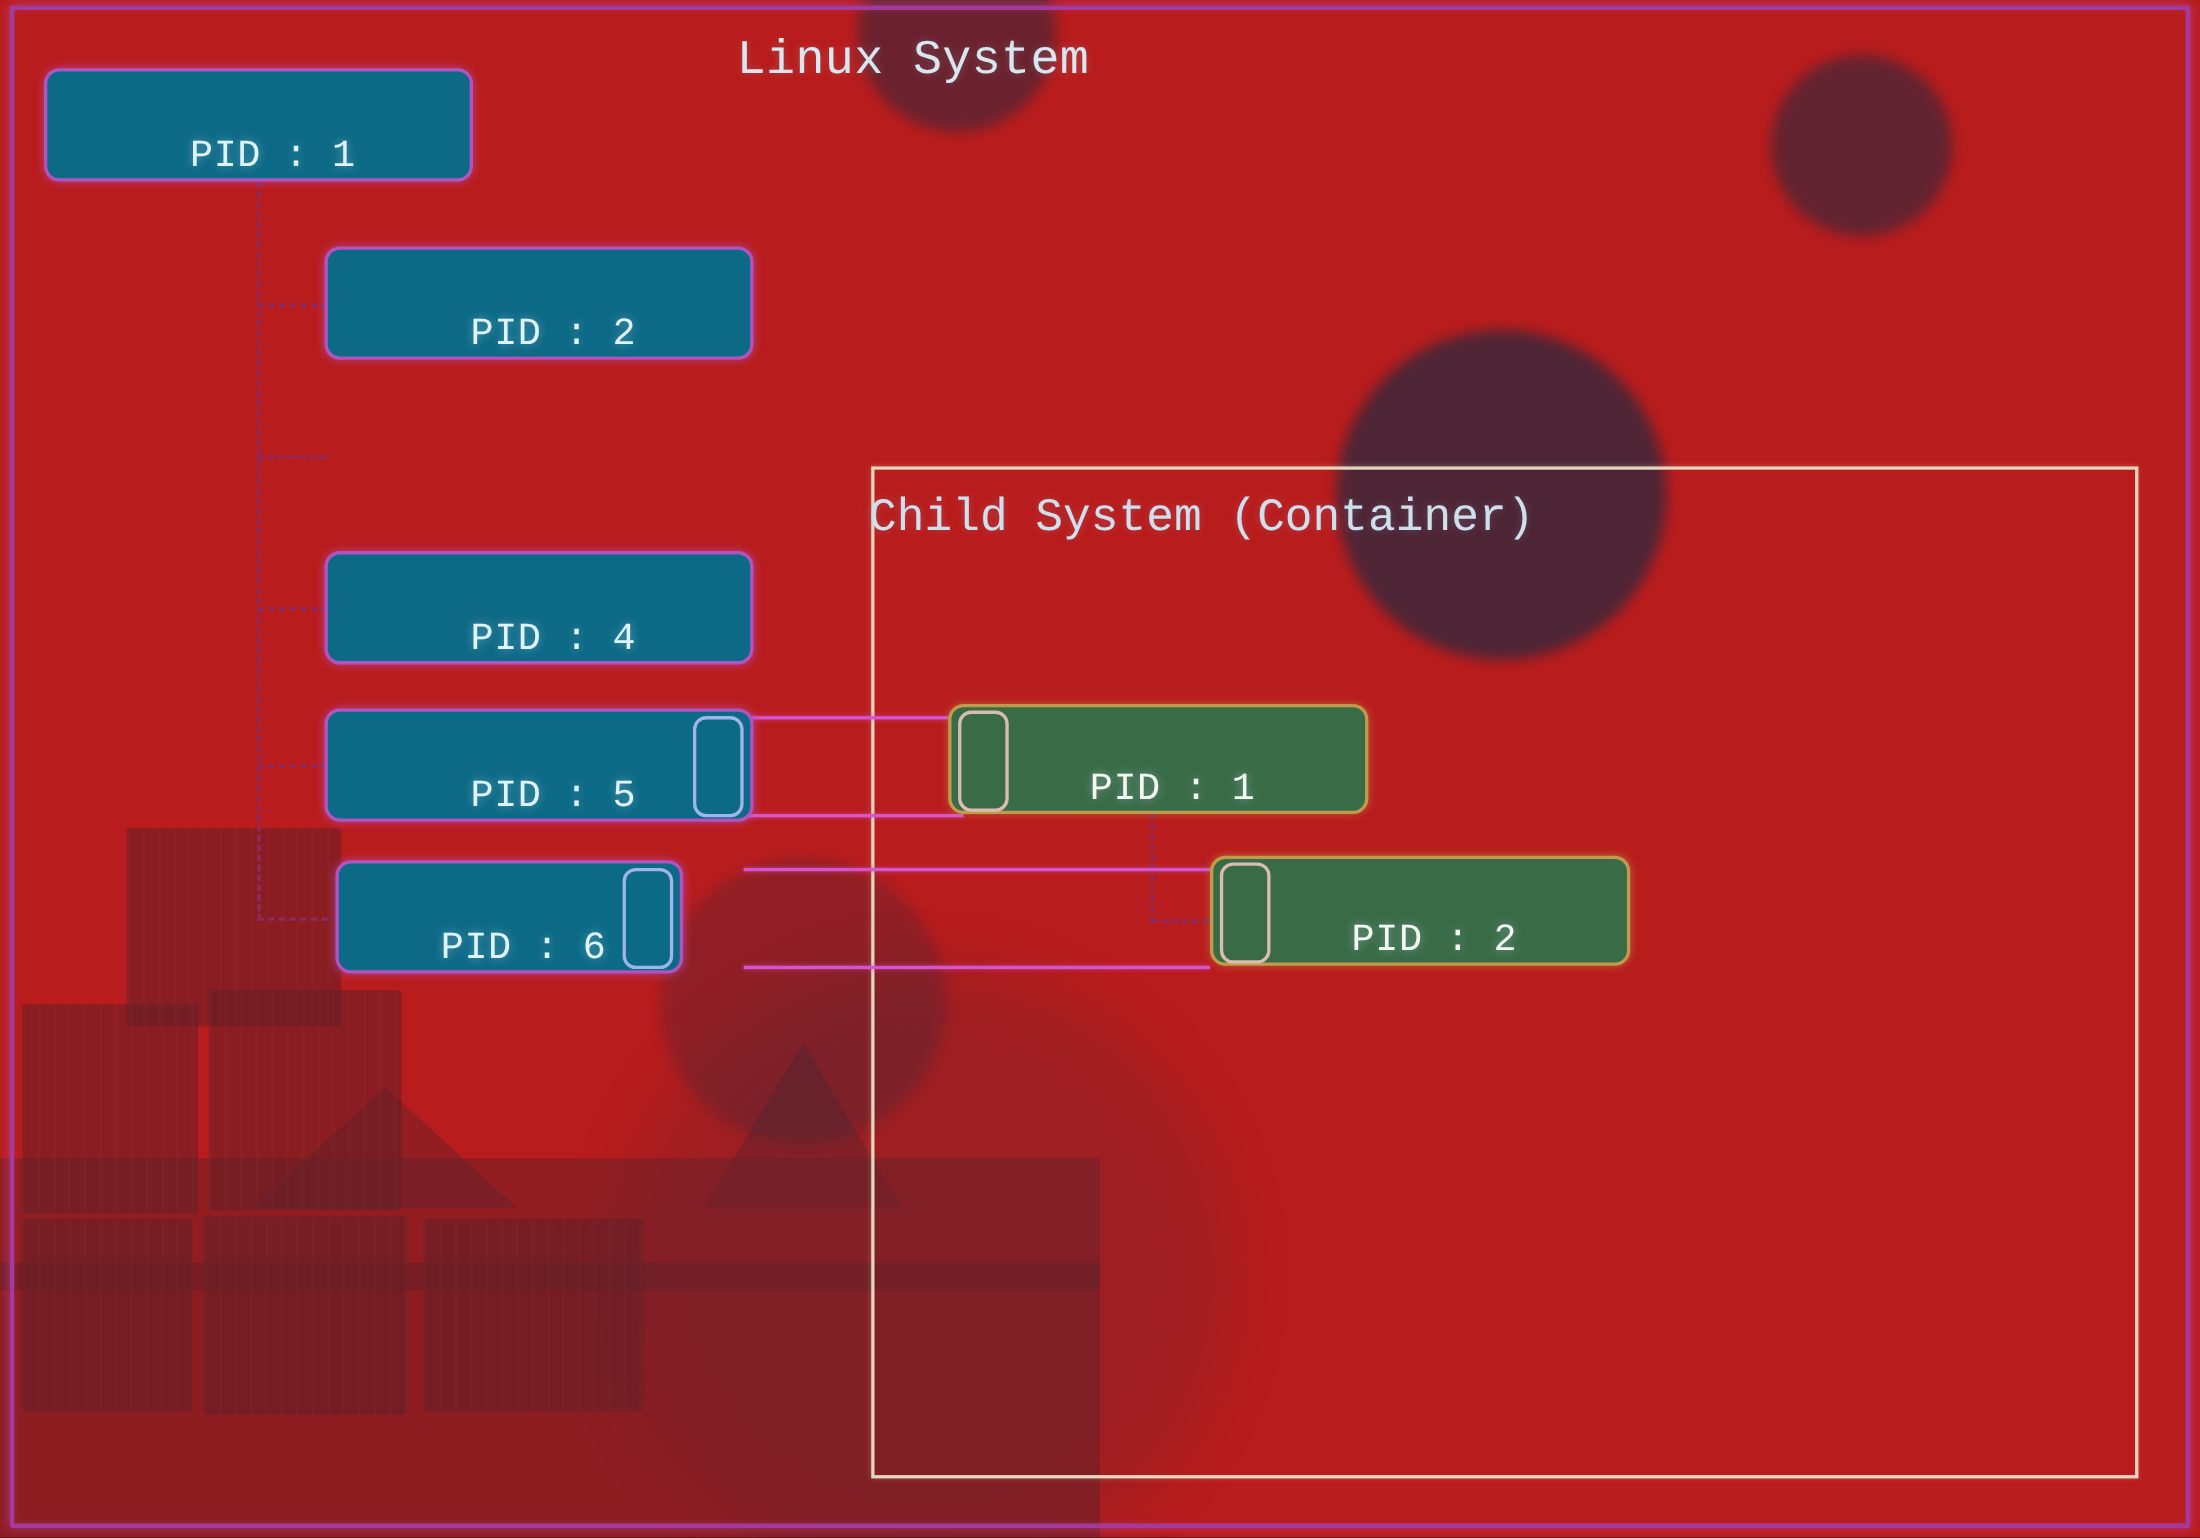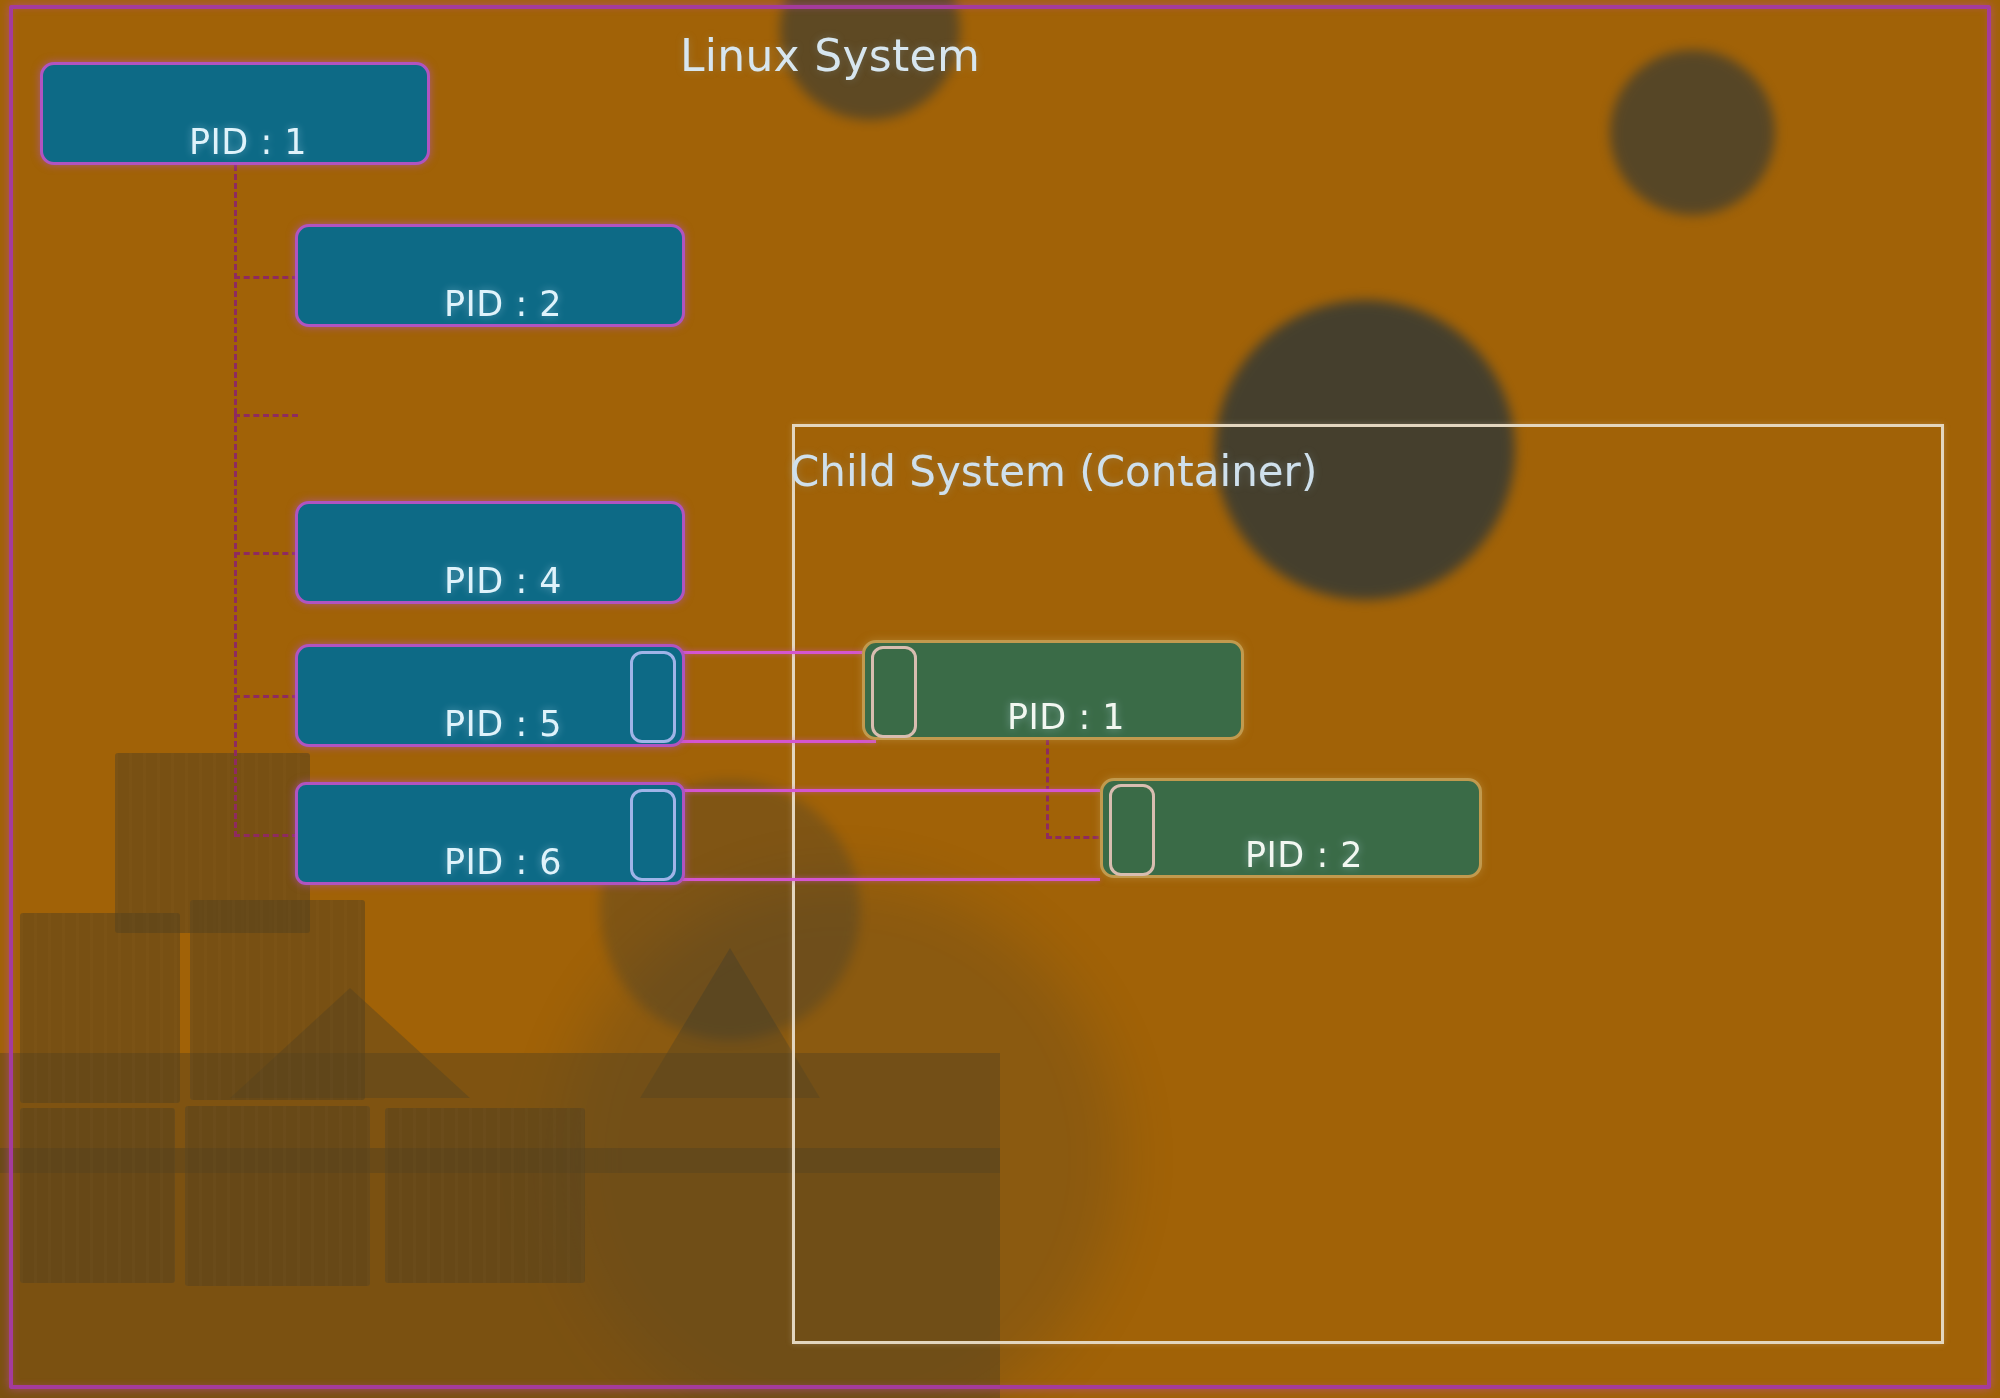--- a/index.html
+++ b/index.html
@@ -3,22 +3,23 @@
 <meta charset="utf-8">
 <style>
   html,body{margin:0;padding:0;background:#070b14;}
   body{
     font-family:"DejaVu Sans","Liberation Sans",sans-serif;
     -webkit-font-smoothing:antialiased;
   }
   #stage{
     position:relative;
     width:2000px;height:1398px;
-    background:#a16207;
+    background:#b91c1c;
     overflow:hidden;
+    font-family:Liberation Mono, monospace;
   }
 
   
   .bg-layer{position:absolute;inset:0;overflow:hidden;pointer-events:none;}
   .bokeh{
     position:absolute;border-radius:50%;
     background:#0e2b45;opacity:.55;filter:blur(6px);
   }
   .bokeh.b1{left:780px;top:-60px;width:180px;height:180px;opacity:.45;}
   .bokeh.b2{left:1610px;top:50px;width:165px;height:165px;opacity:.5;}
@@ -186,21 +187,21 @@
 
   <div class="pbox blue" style="left:295px;top:501px;width:390px;height:103px;">
     <span>PID : 4</span>
   </div>
 
   <div class="pbox blue" style="left:295px;top:644px;width:390px;height:103px;">
     <span>PID : 5</span>
     <span class="port lav" style="right:6px;top:4px;"></span>
   </div>
 
-  <div class="pbox blue" style="left:295px;top:782px;width:390px;height:103px;border-radius:11px;">
+  <div class="pbox blue" style="left:305px;top:782px;width:316px;height:103px;">
     <span>PID : 6</span>
     <span class="port lav" style="right:6px;top:4px;"></span>
   </div>
 
   <div class="pbox green" style="left:862px;top:640px;width:382px;height:100px;">
     <span>PID : 1</span>
     <span class="port tan" style="left:6px;top:3px;"></span>
   </div>
 
   <div class="pbox green" style="left:1100px;top:778px;width:382px;height:100px;">

